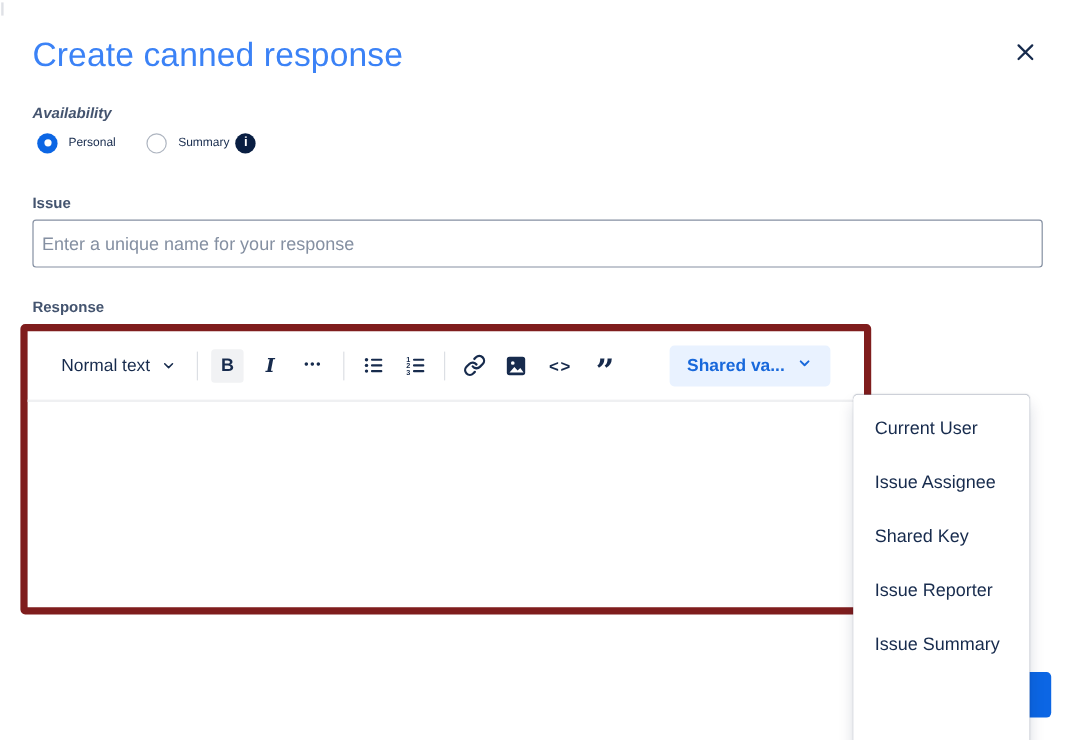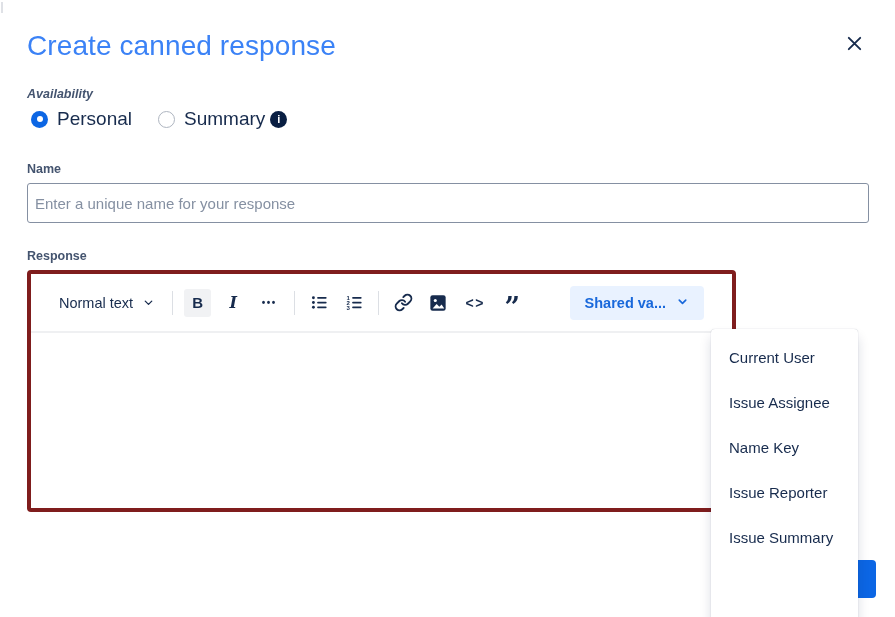--- a/index.html
+++ b/index.html
@@ -34,41 +34,41 @@
   
   .radio-row { position:absolute; left:31px; top:109px; height:20px; display:flex; align-items:center; }
   .radio-option { display:flex; align-items:center; cursor:pointer; }
   .radio-circle { width:17px; height:17px; border-radius:50%; position:relative; flex:0 0 auto; }
   .radio-circle.selected { background:#0C66E4; }
   .radio-circle.selected::after {
     content:""; position:absolute; left:50%; top:50%; width:6px; height:6px;
     transform:translate(-50%,-50%); background:#fff; border-radius:50%;
   }
   .radio-circle.unselected { background:#fff; border:1.6px solid #AEB5C0; }
-  .radio-label { margin-left:9px; font-size:19px; color:#172B4D; }
+  .radio-label { margin-left:9px; font-size:10px; color:#172B4D; }
   .radio-gap { width:26px; }
   .info-badge {
     width:17px; height:17px; border-radius:50%; background:#091E42; color:#fff;
     display:flex; align-items:center; justify-content:center; margin-left:5px;
     font-size:11px; font-weight:700; cursor:default;
   }
   .info-badge::after { content:"i"; }
 
   
   .name-input {
     position:absolute; left:27px; top:183px; width:842px; height:40px;
     border:1px solid #8590A2; border-radius:3px; padding:0 7px;
     font-family:inherit; font-size:15px; color:#172B4D; background:#fff; outline:none;
   }
   .name-input::placeholder { color:#8590A2; opacity:1; }
 
   
   .editor-box {
-    position:absolute; left:27px; top:270px; width:709px; height:242px;
-    border:4px solid #7f1d1d; border-radius:4px; background:#fff;
+    position:absolute; left:17px; top:270px; width:709px; height:242px;
+    border:6px solid #7f1d1d; border-radius:4px; background:#fff;
   }
   .editor-toolbar {
     height:59px; border-bottom:2px solid #EFF0F2;
     display:flex; align-items:center; padding:0 28px 0 22px;
   }
   .tb-btn {
     border:none; background:transparent; color:#172B4D; cursor:pointer;
     height:28px; min-width:26px; display:flex; align-items:center; justify-content:center;
     border-radius:3px; padding:0 3px;
   }
@@ -141,21 +141,21 @@
       <span class="radio-label">Personal</span>
     </div>
     <div class="radio-gap"></div>
     <div class="radio-option">
       <span class="radio-circle unselected"></span>
       <span class="radio-label">Summary</span>
     </div>
     <span class="info-badge"></span>
   </div>
 
-  <div class="field-label lbl-name">Name</div>
+  <div class="field-label lbl-name">Issue</div>
   <input class="name-input" type="text" placeholder="Enter a unique name for your response" style="">
 
   <div class="field-label lbl-response">Response</div>
   <div class="editor-box">
     <div class="editor-toolbar">
       <button class="tb-btn text-style-btn">
         <span>Normal text</span>
         <span>
           <svg width="13" height="13" viewBox="0 0 24 24">
               <path class="stroke" d="M6 9.5l6 6 6-6"></path>
@@ -233,17 +233,17 @@
         </span>
       </button>
     </div>
   </div>
 
   <button class="primary-btn"></button>
 
   <div class="var-menu">
     <div class="var-menu-item">Current User</div>
     <div class="var-menu-item">Issue Assignee</div>
-    <div class="var-menu-item">Name Key</div>
+    <div class="var-menu-item">Shared Key</div>
     <div class="var-menu-item">Issue Reporter</div>
     <div class="var-menu-item">Issue Summary</div>
   </div>
 </div>
 
 </body></html>

